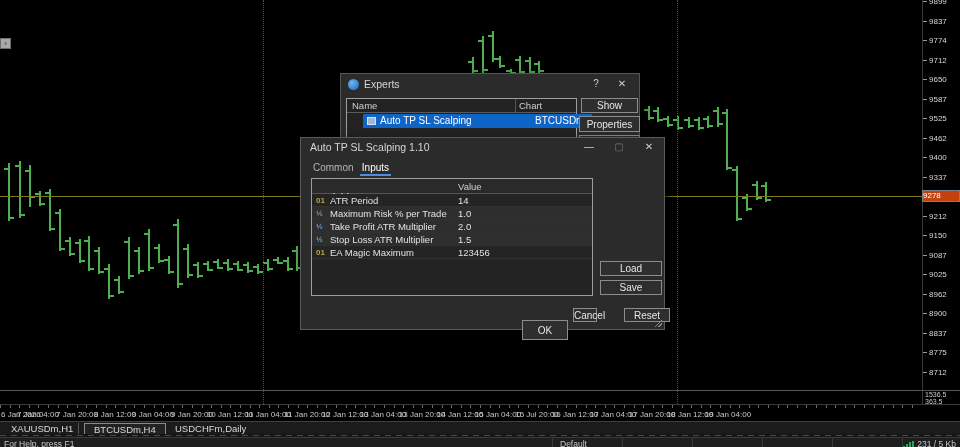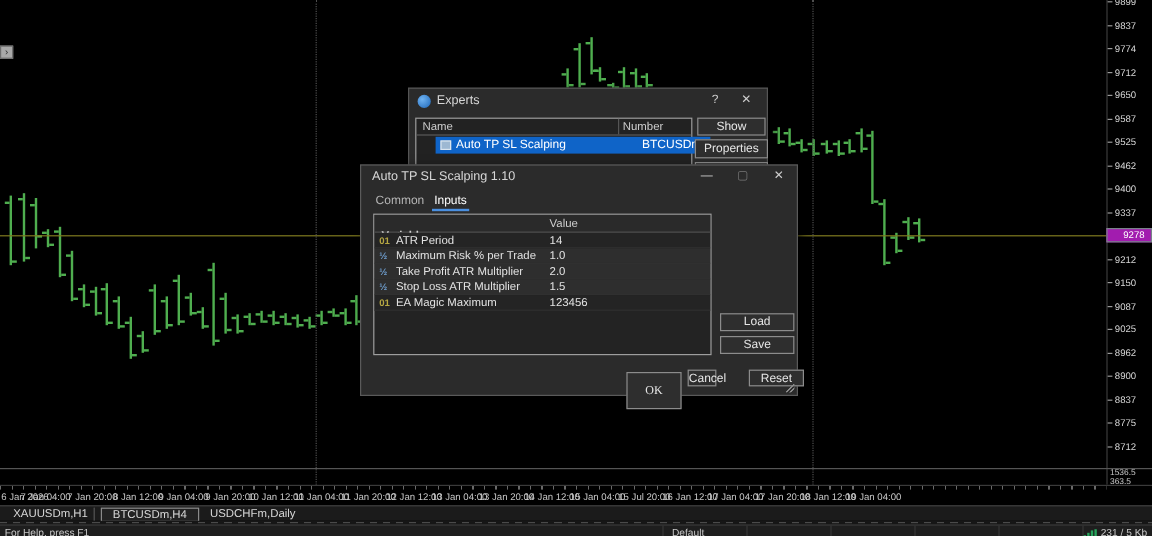--- a/index.html
+++ b/index.html
@@ -13,21 +13,21 @@
   #chart { position:absolute; left:0; top:0; width:922px; height:390px; overflow:hidden; background:#000; }
   .bar-line { position:absolute; width:2px; }
   .bar-tick { position:absolute; width:4px; height:2px; }
   .day-sep { position:absolute; top:0; width:0; height:404px; border-left:1px dotted #4f4f4f; }
   #price-line { position:absolute; left:0; top:196px; width:922px; height:1px; }
   #one-click { position:absolute; left:0; top:38px; width:11px; height:11px; background:#a9a9a9; border:1px solid #6e6e6e; color:#333; font-size:8px; line-height:9px; text-align:center; cursor:pointer; }
   
   #price-axis { position:absolute; left:922px; top:0; width:38px; height:404px; background:#000; border-left:1px solid #3a3a3a; }
   .price-label { position:absolute; left:0; width:100%; height:9px; font-size:8px; color:#d6d6d6; padding-left:6px; line-height:9px; white-space:nowrap; }
   .price-label i { position:absolute; left:0; top:4px; width:4px; height:1px; background:#9a9a9a; }
-  #current-price-box { position:absolute; left:922px; top:190px; width:38px; height:12px; background:#a21caf; border:1px solid #79828a; color:#fff; font-size:8px; line-height:10px; padding-left:13px; }
+  #current-price-box { position:absolute; left:922px; top:190px; width:38px; height:12px; background:#c2410c; border:1px solid #79828a; color:#fff; font-size:8px; line-height:10px; padding-left:0; }
   
   #pane-divider { position:absolute; left:0; top:390px; width:960px; height:1px; background:#555; }
   #atr-pane { position:absolute; left:0; top:391px; width:922px; height:13px; overflow:hidden; background:#000; }
   #atr-label { position:absolute; left:3px; top:1px; font-size:8px; color:#d0d0d0; white-space:nowrap; }
   #atr-svg { position:absolute; left:0; top:0; }
   .atr-scale { position:absolute; left:925px; width:35px; font-size:7px; color:#c9c9c9; line-height:7px; }
   
   #time-axis { position:absolute; left:0; top:404px; width:960px; height:17px; background:#000; border-top:1px solid #3a3a3a; }
   #time-ticks { position:absolute; left:0; top:0; width:922px; height:3px;
     background:repeating-linear-gradient(to right,#6a6a6a 0 1px,transparent 1px 9.6px); }
@@ -334,21 +334,21 @@
     <div class="titlebar">
       <span id="experts-icon"></span>
       <span class="title-text" style="left:23px">Experts</span>
       <span class="win-btn" style="right:32px">?</span>
       <span class="win-btn" style="right:6px">✕</span>
     </div>
     <div id="experts-table">
       <div id="experts-head">
         <span class="col1">Name</span>
         <span class="colsep"></span>
-        <span class="col2">Number</span>
+        <span class="col2">Chart</span>
       </div>
       <div id="experts-rows">
           <div class="exp-row selected" style="top: 15px;">
             <span class="row-icon"></span>
             <span class="col1">Auto TP SL Scalping</span>
             <span class="col2">BTCUSDm,H4</span>
           </div>
         </div>
     </div>
     <button class="btn" style="left:240px; top:24px; width:57px; height:15px;">Show</button>
@@ -392,21 +392,21 @@
           </div>
           <div class="param-row t-int" style="top: 67px;">
             <span class="ticon">01</span>
             <span class="pname">EA Magic Maximum</span>
             <span class="pvalue">123456</span>
           </div>
         </div>
     </div>
     <button class="btn" style="left:299px; top:123px; width:62px; height:15px;">Load</button>
     <button class="btn" style="left:299px; top:142px; width:62px; height:15px;">Save</button>
-    <button class="btn" style="left:221px; top:172px; width:46px; height:31px;font-family:Liberation Serif, serif;">OK</button>
+    <button class="btn" style="left:221px; top:182px; width:46px; height:20px;">OK</button>
     <button class="btn" style="left:272px; top:170px; width:24px; height:14px;">Cancel</button>
     <button class="btn" style="left:323px; top:170px; width:46px; height:14px;">Reset</button>
     <div id="resize-grip"></div>
   <span class="ptab" style="left: 8px;">Common</span>
       <span class="ptab selected" style="left: 56.8px;">Inputs</span>
     </div>
 
 </div>
 
 </body></html>

